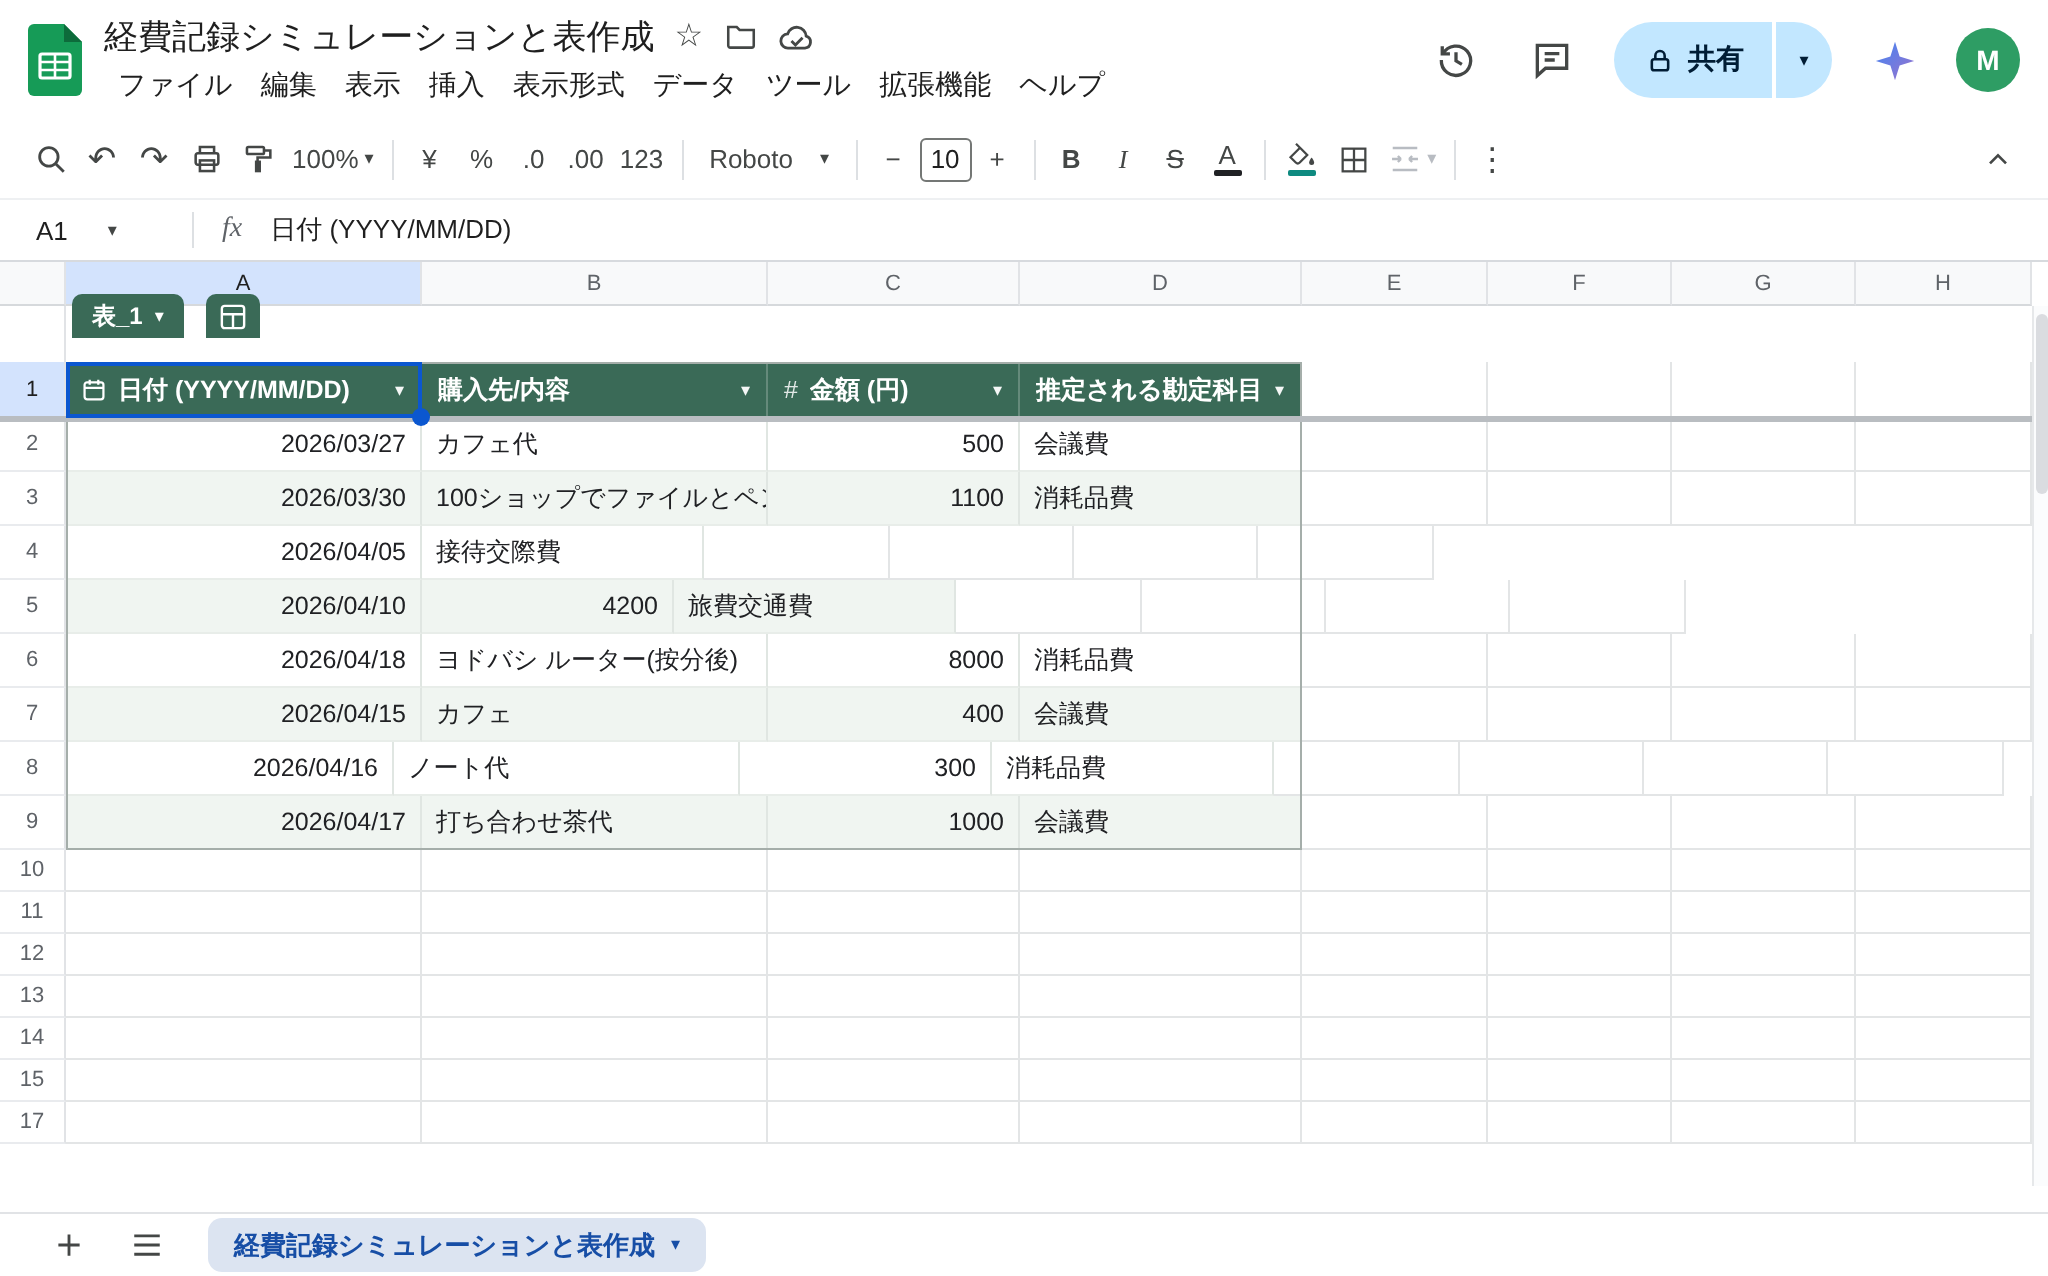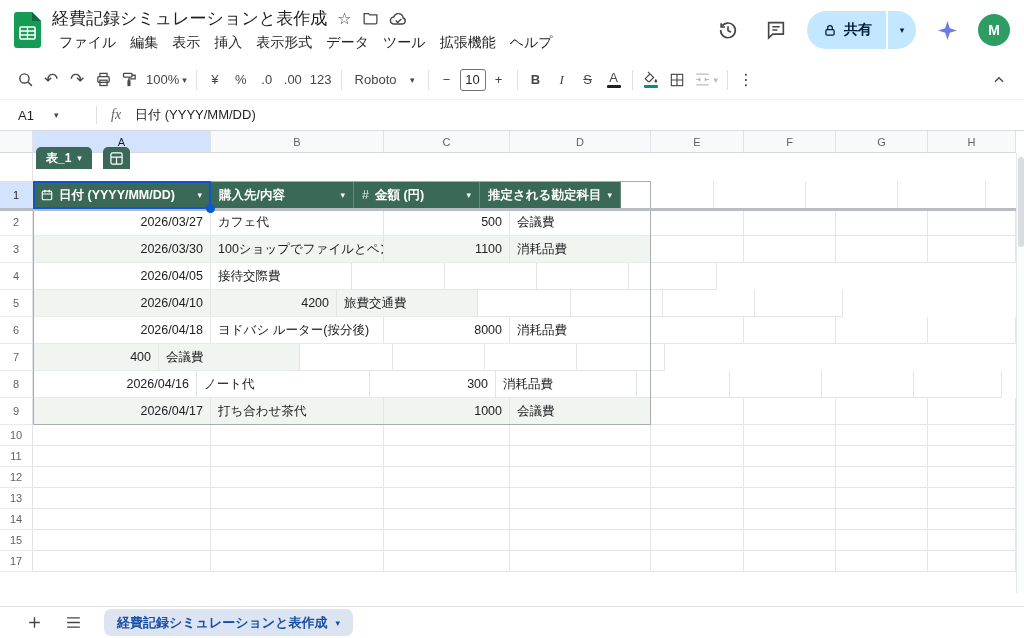--- a/index.html
+++ b/index.html
@@ -325,21 +325,21 @@
       <div class="grow r1">
         <div class="rowhdr sel">1</div>
         <div class="cell th" style="width:178px">
           <svg width="12" height="12" viewBox="0 0 14 14" fill="none" stroke="#fff" stroke-width="1.3" style="flex:none">
             <rect x="1.5" y="2.5" width="11" height="10" rx="1.5"></rect>
             <path d="M1.5 5.8h11M4.5 1v3M9.5 1v3"></path>
           </svg>
           <span class="thl">日付 (YYYY/MM/DD)</span>
           <span class="thcaret">▾</span>
         </div>
-        <div class="cell th" style="width:143px">
+        <div class="cell th" style="width:173px">
           <span class="thl">購入先/内容</span>
           <span class="thcaret">▾</span>
         </div>
         <div class="cell th" style="width:126px">
           <span class="hash">#</span>
           <span class="thl">金額 (円)</span>
           <span class="thcaret">▾</span>
         </div>
         <div class="cell th" style="width:141px">
           <span class="thl">推定される勘定科目</span>
@@ -397,20 +397,22 @@
         <div class="cell td" style="width:173px">ヨドバシ ルーター(按分後)</div>
         <div class="cell td alR" style="width:126px">8000</div>
         <div class="cell td" style="width:141px">消耗品費</div>
         <div class="cell empty" style="width:93px"></div>
         <div class="cell empty" style="width:92px"></div>
         <div class="cell empty" style="width:92px"></div>
         <div class="cell empty" style="width:88px"></div>
       </div>
       <div class="grow dr shade">
         <div class="rowhdr">7</div>
+        <div class="cell td alR" style="width:178px">2026/04/15</div>
+        <div class="cell td" style="width:173px">カフェ</div>
         <div class="cell td alR" style="width:126px">400</div>
         <div class="cell td" style="width:141px">会議費</div>
         <div class="cell empty" style="width:93px"></div>
         <div class="cell empty" style="width:92px"></div>
         <div class="cell empty" style="width:92px"></div>
         <div class="cell empty" style="width:88px"></div>
       </div>
       <div class="grow dr">
         <div class="rowhdr">8</div>
         <div class="cell td alR" style="width:164px">2026/04/16</div>

